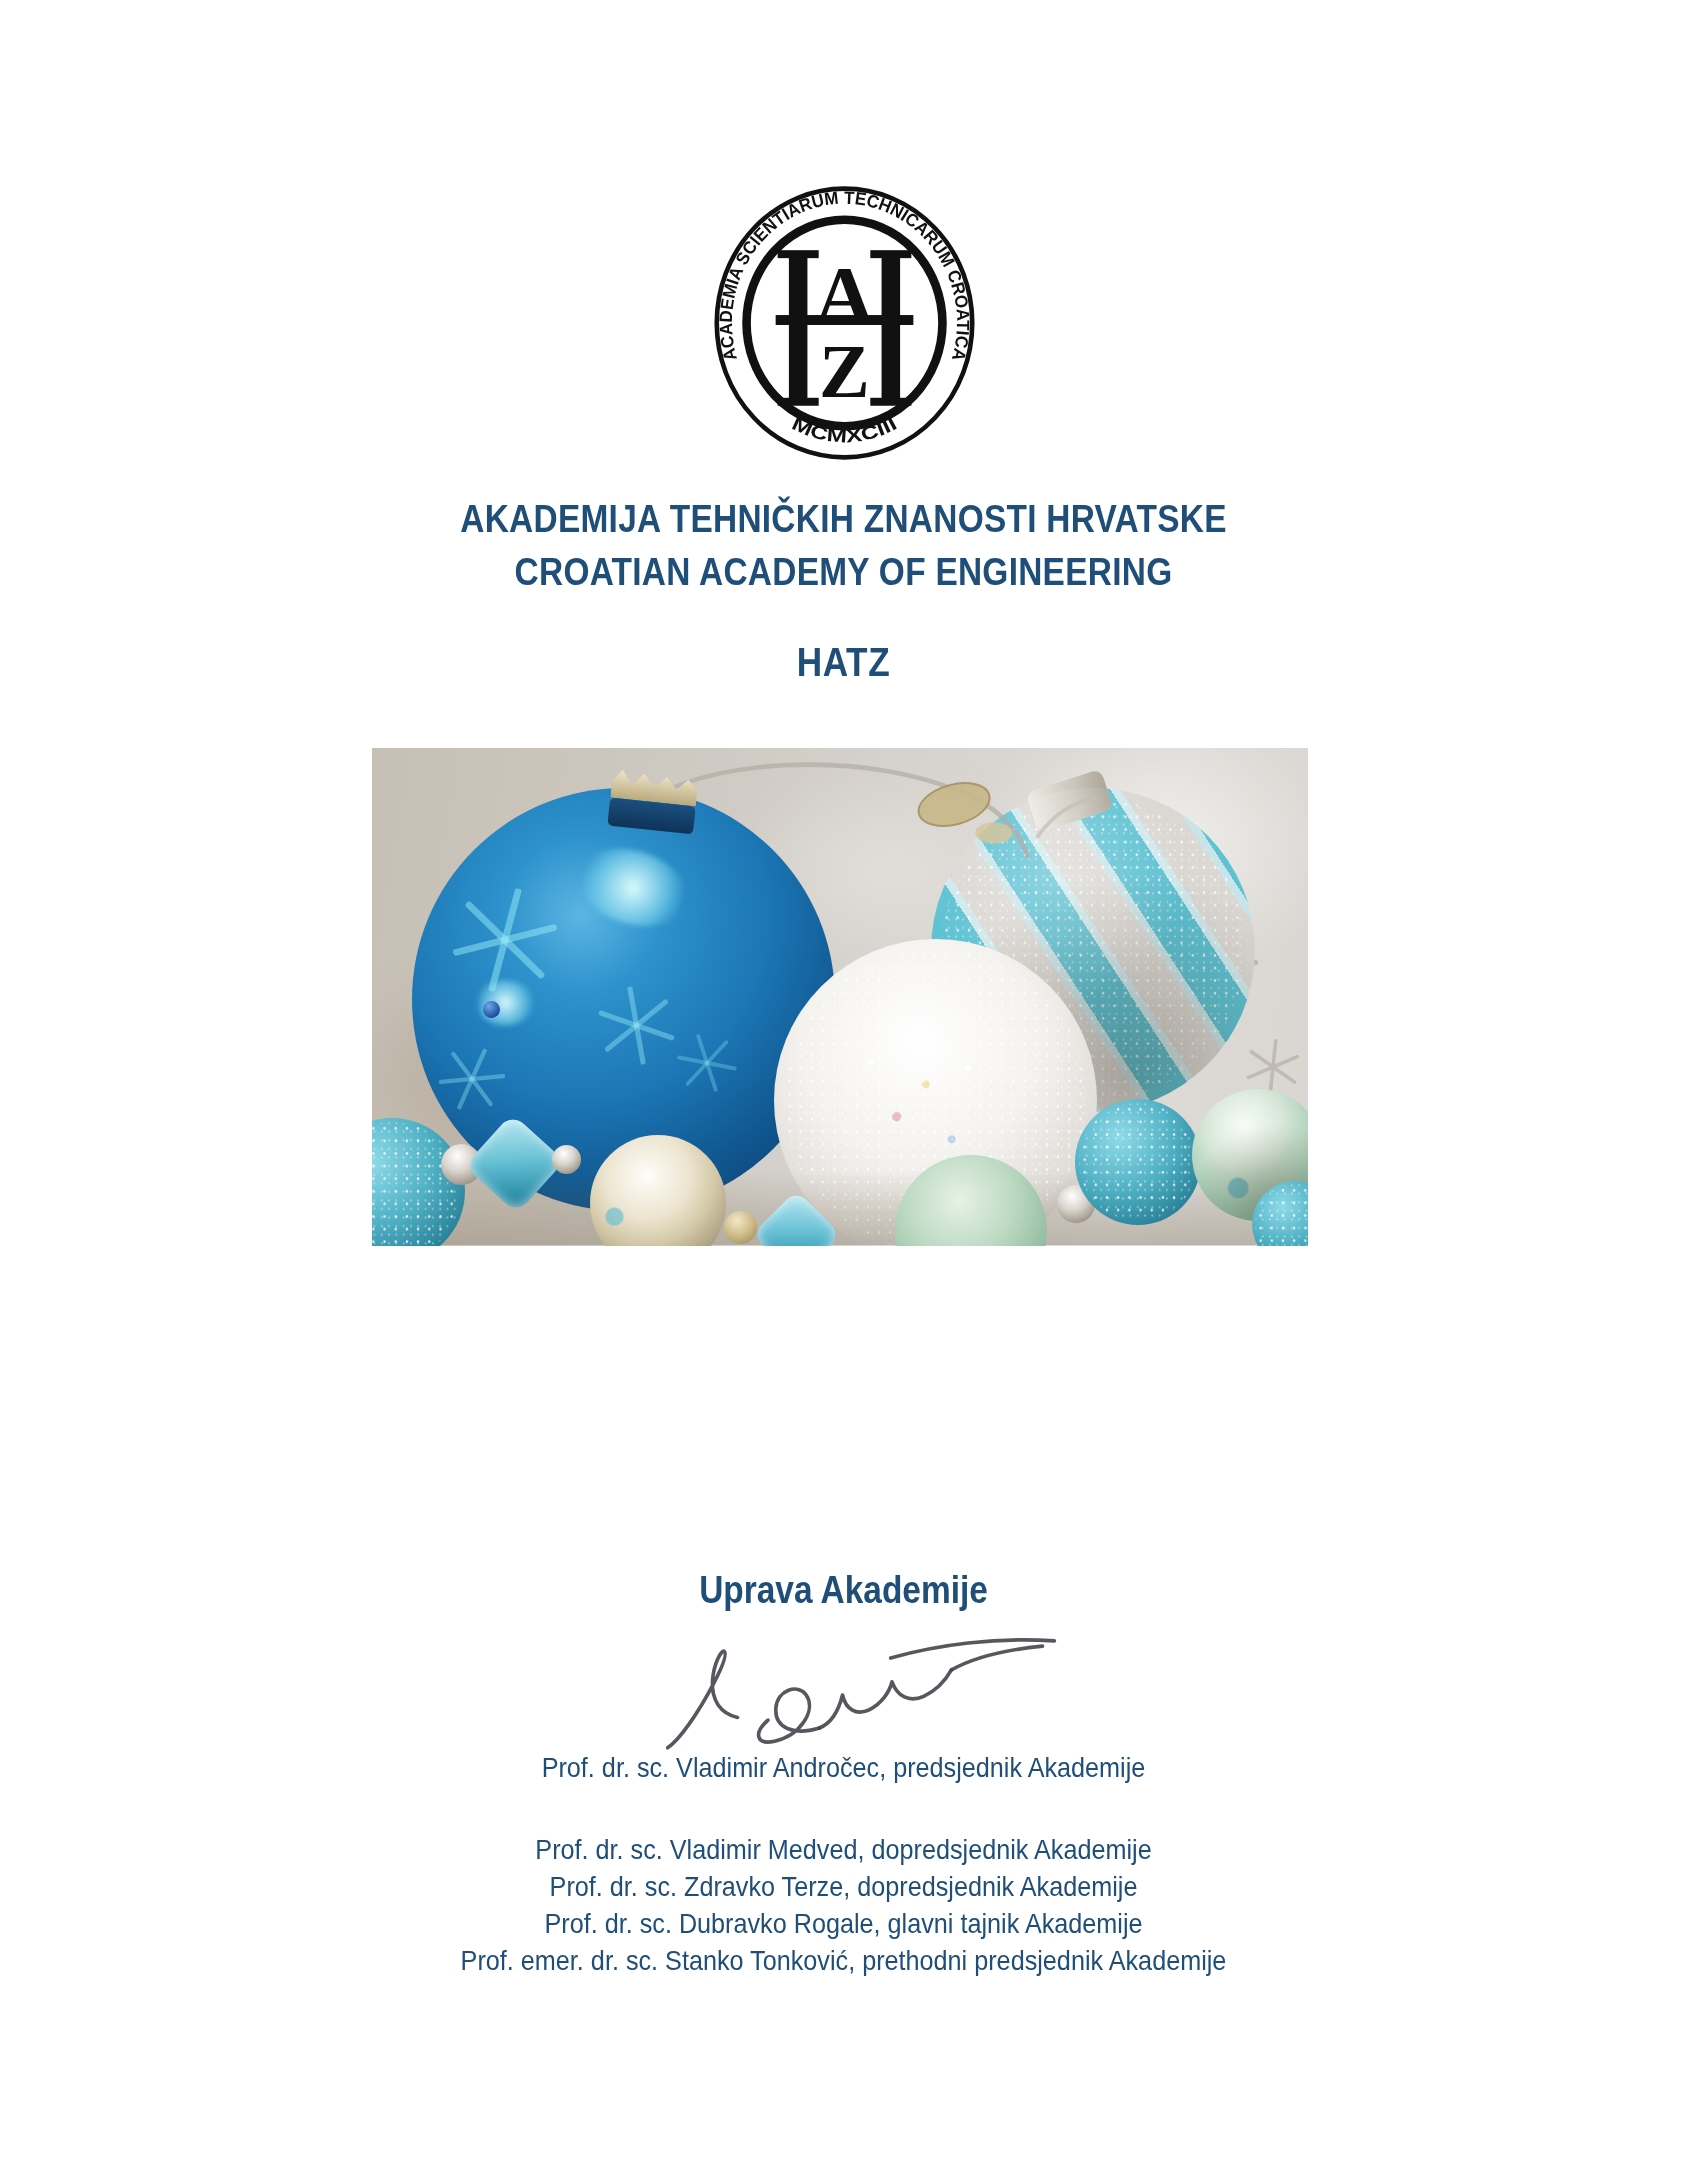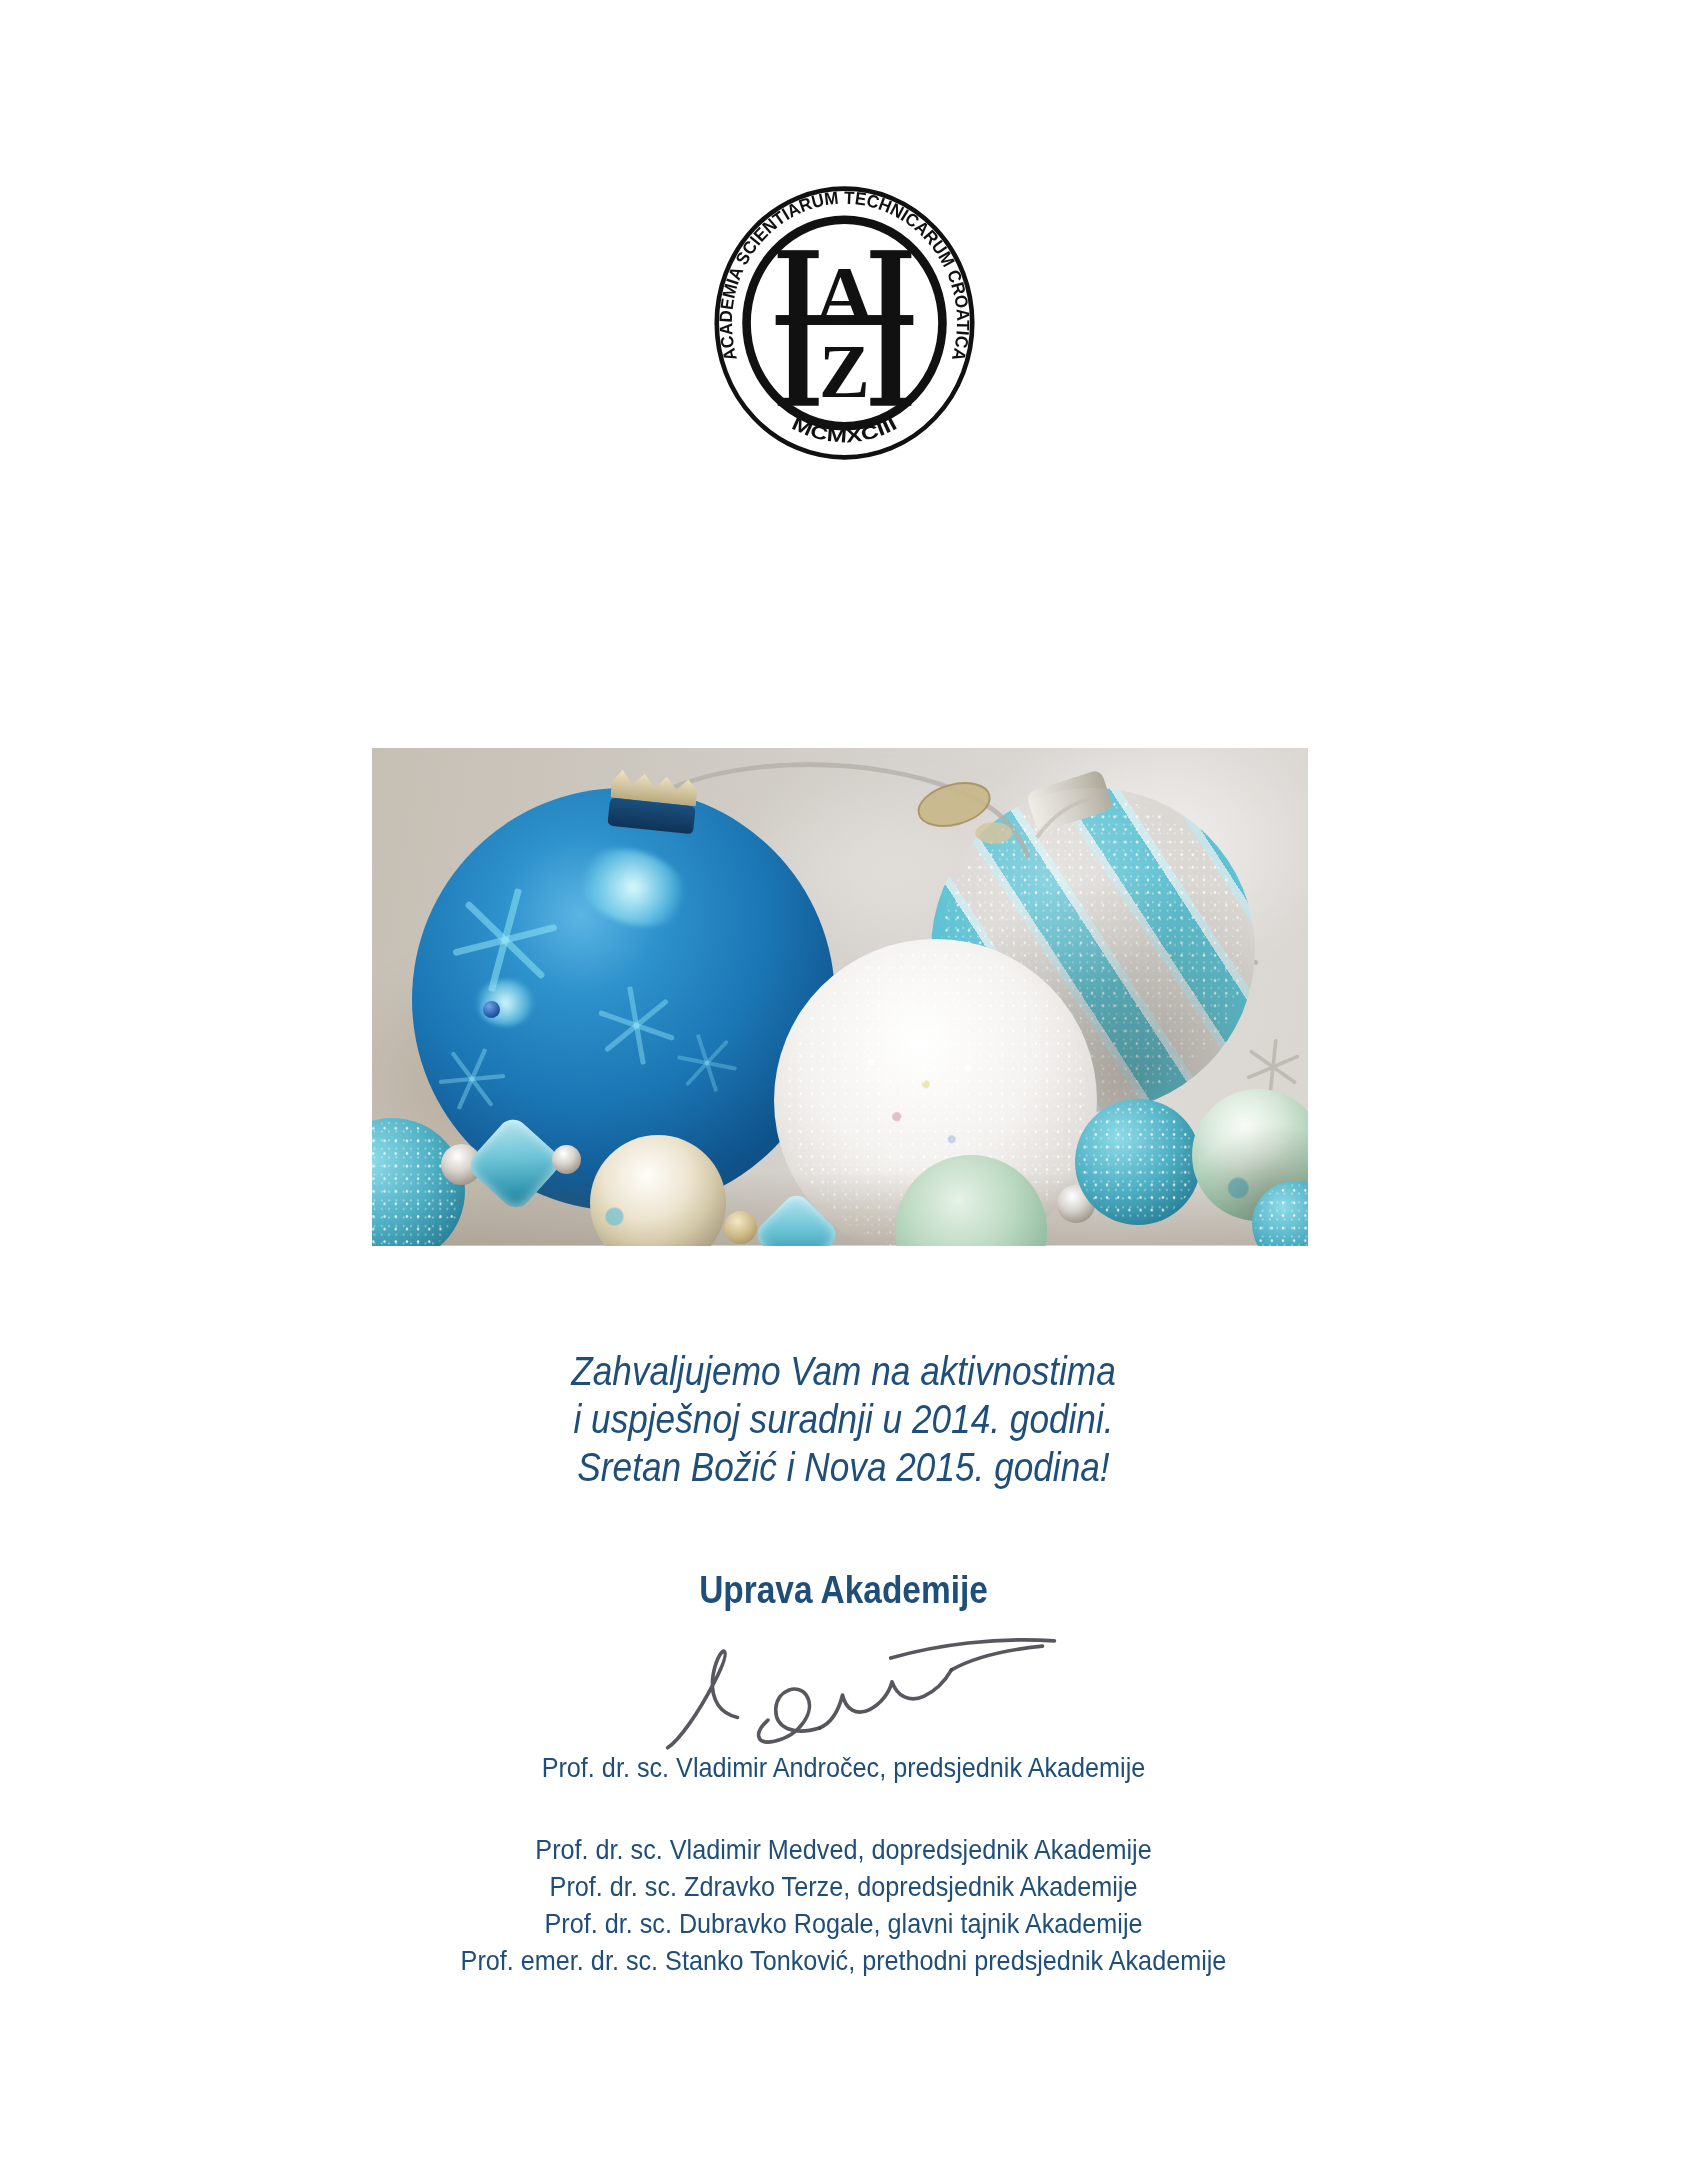--- a/index.html
+++ b/index.html
@@ -113,20 +113,25 @@
         <rect x="239" y="100" width="62" height="12"></rect>
         <rect x="256" y="108" width="28" height="217"></rect>
         <rect x="239" y="323" width="62" height="12"></rect>
         <rect x="96" y="198" width="208" height="15"></rect>
         <text x="200" y="210" text-anchor="middle" font-family="Liberation Serif, serif" font-weight="bold" font-size="125">A</text>
         <text x="200" y="322" text-anchor="middle" font-family="Liberation Serif, serif" font-weight="bold" font-size="115">Z</text>
       </g>
     </svg>
   </div>
 
+  <div class="title-block">
+    <div class="t1 cond">AKADEMIJA TEHNIČKIH ZNANOSTI HRVATSKE</div>
+    <div class="t1 cond">CROATIAN ACADEMY OF ENGINEERING</div>
+    <div class="t-acro cond">HATZ</div>
+  </div>
 
   <div class="photo">
     <div class="blob" style="left:-40px;top:198px;width:410px;height:278px;background:radial-gradient(closest-side,rgba(150,130,105,.5),transparent);"></div>
     <div class="blob" style="left:595px;top:-26.5px;width:370px;height:251px;background:radial-gradient(closest-side,rgba(243,241,238,.95),transparent);"></div>
     <div class="blob" style="left:344px;top:20px;width:344px;height:205px;background:radial-gradient(closest-side,rgba(228,225,221,.85),transparent);"></div>
 
     <span class="snow" style="left:73px;top:251px;width:66px;height:66px;color:#9a9183;opacity:.55;transform:rotate(12deg);">
         <svg class="sf" viewBox="0 0 40 40">
           <line x1="20" y1="1" x2="20" y2="39"></line>
           <line x1="3.5" y1="10.8" x2="36.5" y2="29.2"></line>
@@ -236,25 +241,20 @@
     <div class="ball champagne" style="left:218px;top:387px;width:136px;height:136px;"></div>
     <div class="ball goldbead" style="left:352px;top:463px;width:33px;height:33px;"></div>
     <div class="ball crystal" style="left:393px;top:455px;width:63px;height:63px;transform:rotate(45deg);"></div>
     <div class="ball mintmatte" style="left:523px;top:407px;width:152px;height:152px;"></div>
     <div class="ball silverbead" style="left:685px;top:437px;width:38px;height:38px;"></div>
     <div class="ball tealglit glitter" style="left:703px;top:351px;width:126px;height:126px;"></div>
     <div class="ball mintshiny shade" style="left:820px;top:341px;width:132px;height:132px;"></div>
     <div class="ball tealglit glitter" style="left:880px;top:433px;width:86px;height:86px;"></div>
   </div>
 
-  <div class="greeting">
-    <div class="cond">Zahvaljujemo Vam na aktivnostima</div>
-    <div class="cond">i uspješnoj suradnji u 2014. godini.</div>
-    <div class="cond">Sretan Božić i Nova 2015. godina!</div>
-  </div>
 
   <div class="uprava cond">Uprava Akademije</div>
 
   <svg class="sig" viewBox="0 0 660 200">
     <path d="M 62,180 C 80,168 108,128 132,82 C 146,55 152,38 148,34 C 144,30 132,52 130,78 C 128,108 142,128 168,134"></path>
     <path d="M 214,138 C 192,158 196,176 224,170 C 262,162 288,124 272,100 C 260,82 228,92 226,120 C 224,150 252,162 292,150"></path>
     <path d="M 292,150 C 312,142 322,120 327,100 C 332,122 348,132 368,122 C 386,113 398,96 402,80 C 410,102 428,112 450,102 C 470,93 484,76 492,62"></path>
     <path d="M 492,62 C 524,44 568,32 630,26"></path>
     <path d="M 400,44 C 470,24 560,12 648,18"></path>
   </svg>

